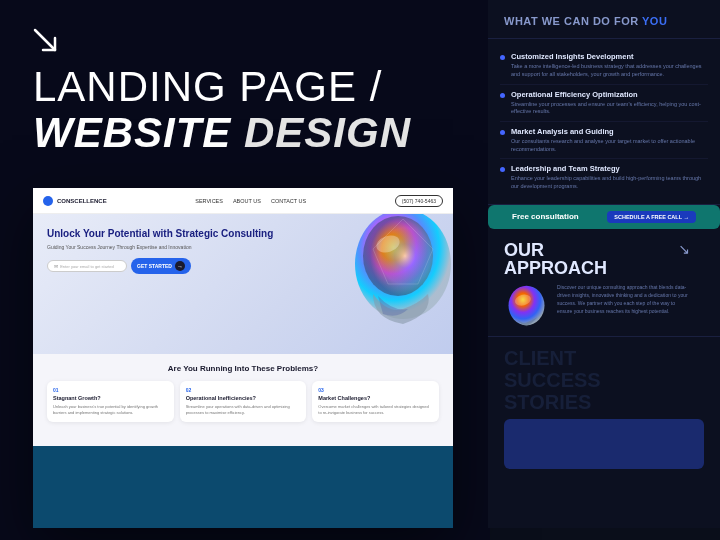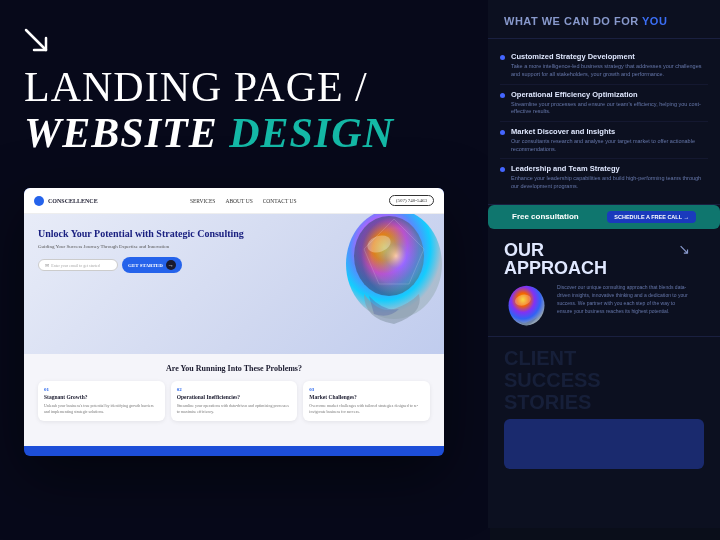--- a/index.html
+++ b/index.html
@@ -15,22 +15,21 @@
     
     .left-panel {
       position: absolute;
       left: 0;
       top: 0;
       width: 490px;
       height: 540px;
       background: #07091a;
       display: flex;
       flex-direction: column;
-      padding: 28px 30px 0 24px;
-      font-family: Liberation Serif, serif;
+      padding: 28px 30px 0 33px;
     }
 
     .corner-arrow {
       color: #fff;
       font-size: 22px;
       margin-bottom: 8px;
       display: flex;
       align-items: center;
     }
 
@@ -49,30 +48,30 @@
       margin-bottom: 22px;
       font-style: italic;
     }
 
     .main-title .normal-weight {
       font-weight: 400;
       font-style: normal;
     }
 
     .main-title .accent {
-      color: #14b8a6;
+      color: #e5e5e5;
       font-style: italic;
     }
 
     
     .mockup-card {
-      background: #1d4ed8;
-      border-radius: 6px;
+      background: #0c4a6e;
+      border-radius: 0;
       width: 420px;
-      height: 268px;
+      height: 340px;
       overflow: hidden;
       box-shadow: 0 20px 60px rgba(0,0,0,0.5);
       position: relative;
     }
 
     
     .mockup-nav {
       background: #fff;
       height: 26px;
       display: flex;
@@ -543,35 +542,35 @@
   <div class="right-header">
     <div class="right-header-title">
       <span>WHAT WE CAN DO FOR </span><span class="accent-blue">YOU</span>
     </div>
   </div>
 
   <div class="services-list">
     <div class="service-item">
       <div class="service-dot"></div>
       <div class="service-content">
-        <div class="service-title">Customized Strategy Development</div>
+        <div class="service-title">Customized Insights Development</div>
         <div class="service-desc">Take a more intelligence-led business strategy that addresses your challenges and support for all stakeholders, your growth and performance.</div>
       </div>
     </div>
     <div class="service-item">
       <div class="service-dot"></div>
       <div class="service-content">
         <div class="service-title">Operational Efficiency Optimization</div>
         <div class="service-desc">Streamline your processes and ensure our team's efficiency, helping you cost-effective results.</div>
       </div>
     </div>
     <div class="service-item">
       <div class="service-dot"></div>
       <div class="service-content">
-        <div class="service-title">Market Discover and Insights</div>
+        <div class="service-title">Market Analysis and Guiding</div>
         <div class="service-desc">Our consultants research and analyse your target market to offer actionable recommendations.</div>
       </div>
     </div>
     <div class="service-item">
       <div class="service-dot"></div>
       <div class="service-content">
         <div class="service-title">Leadership and Team Strategy</div>
         <div class="service-desc">Enhance your leadership capabilities and build high-performing teams through our development programs.</div>
       </div>
     </div>

